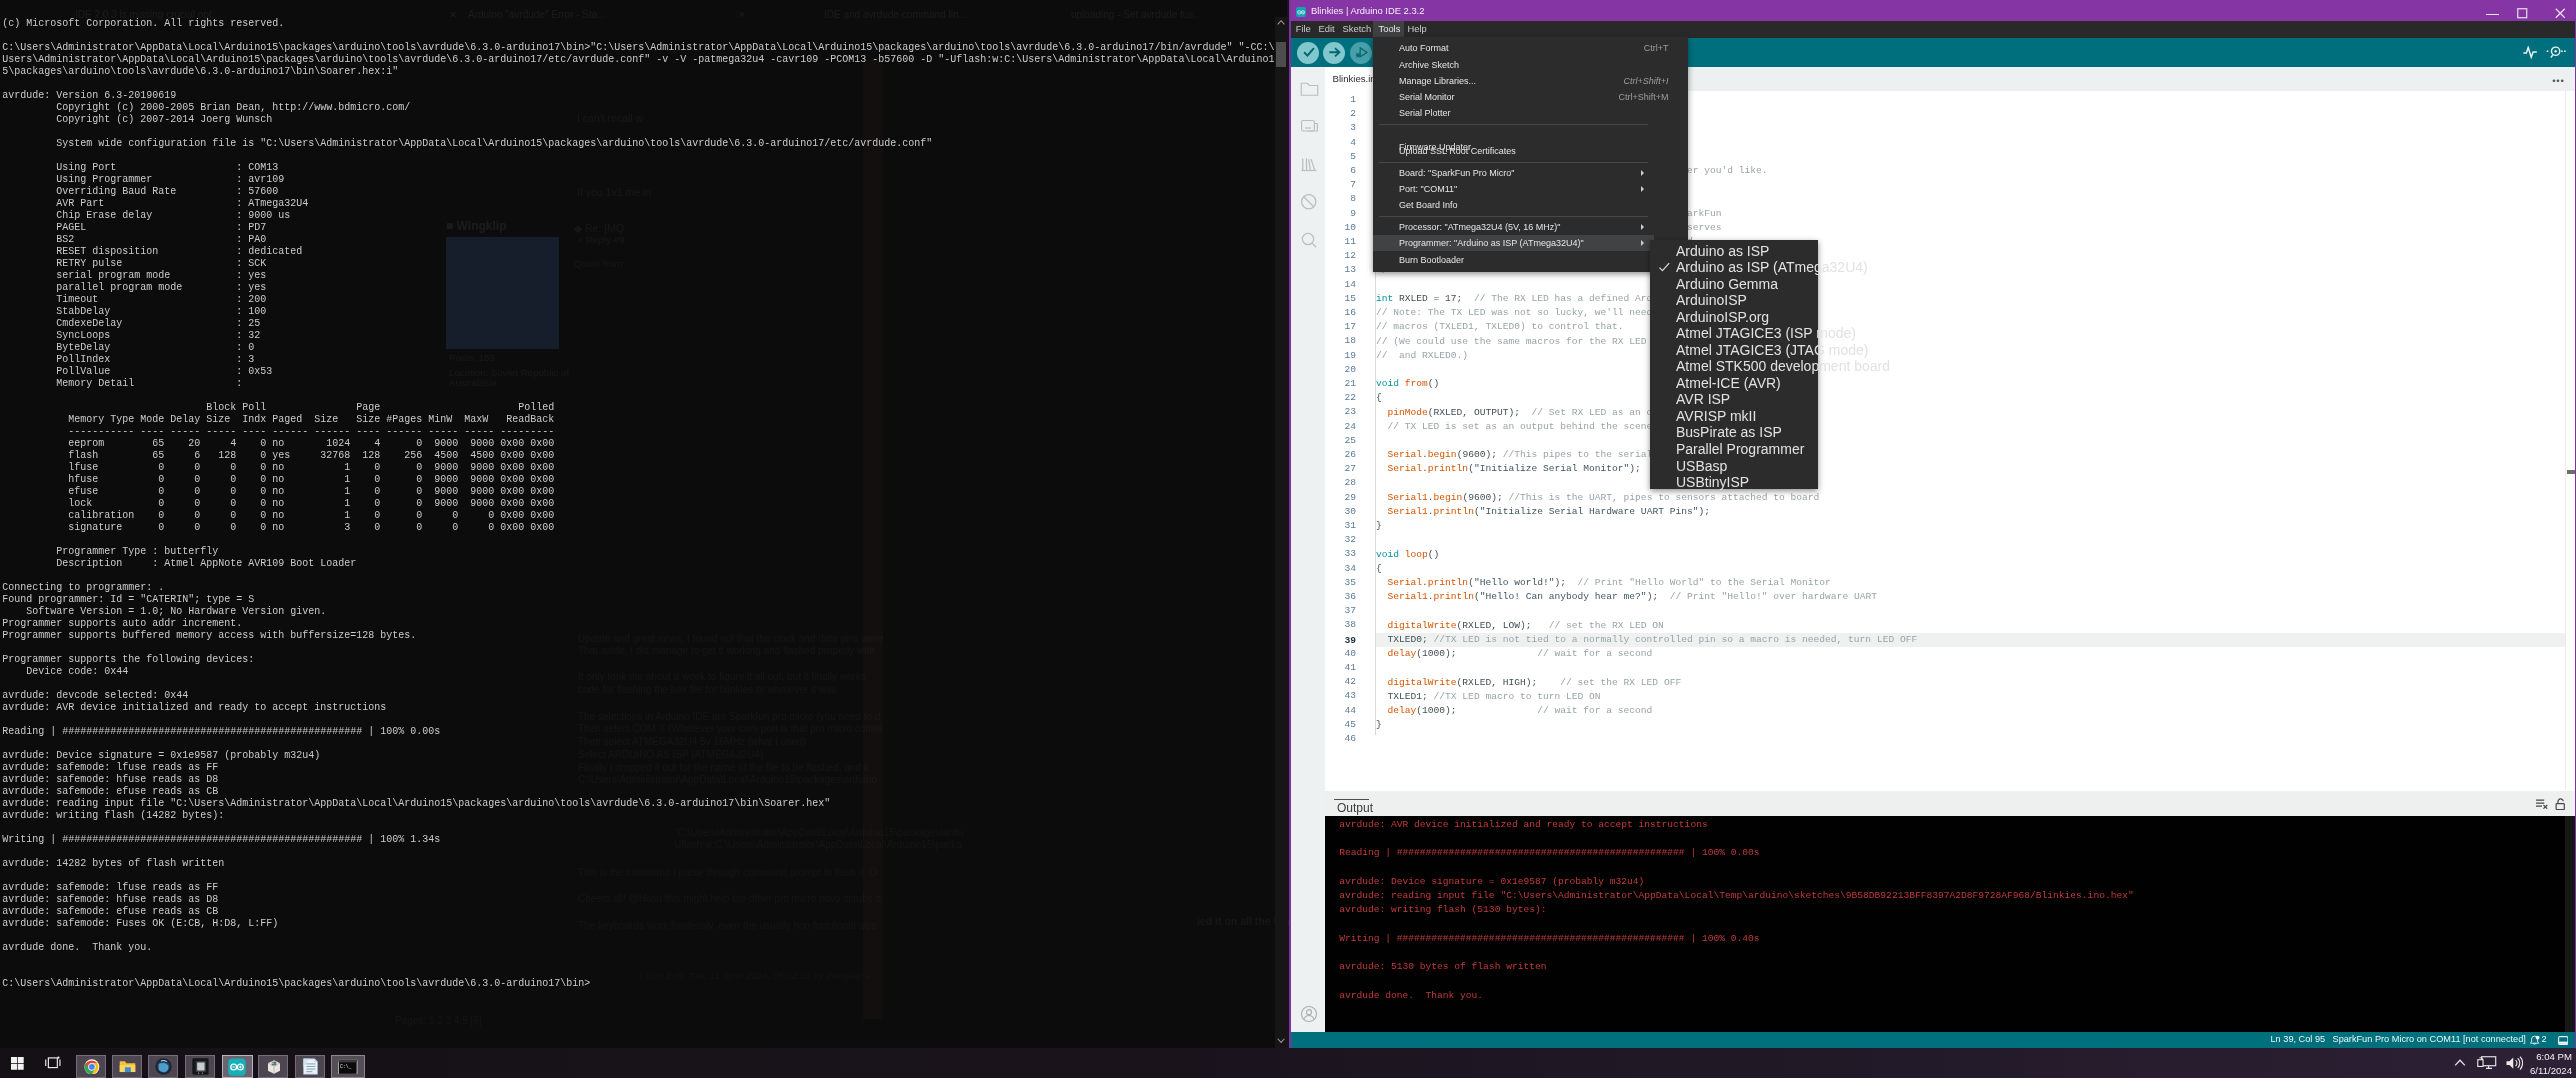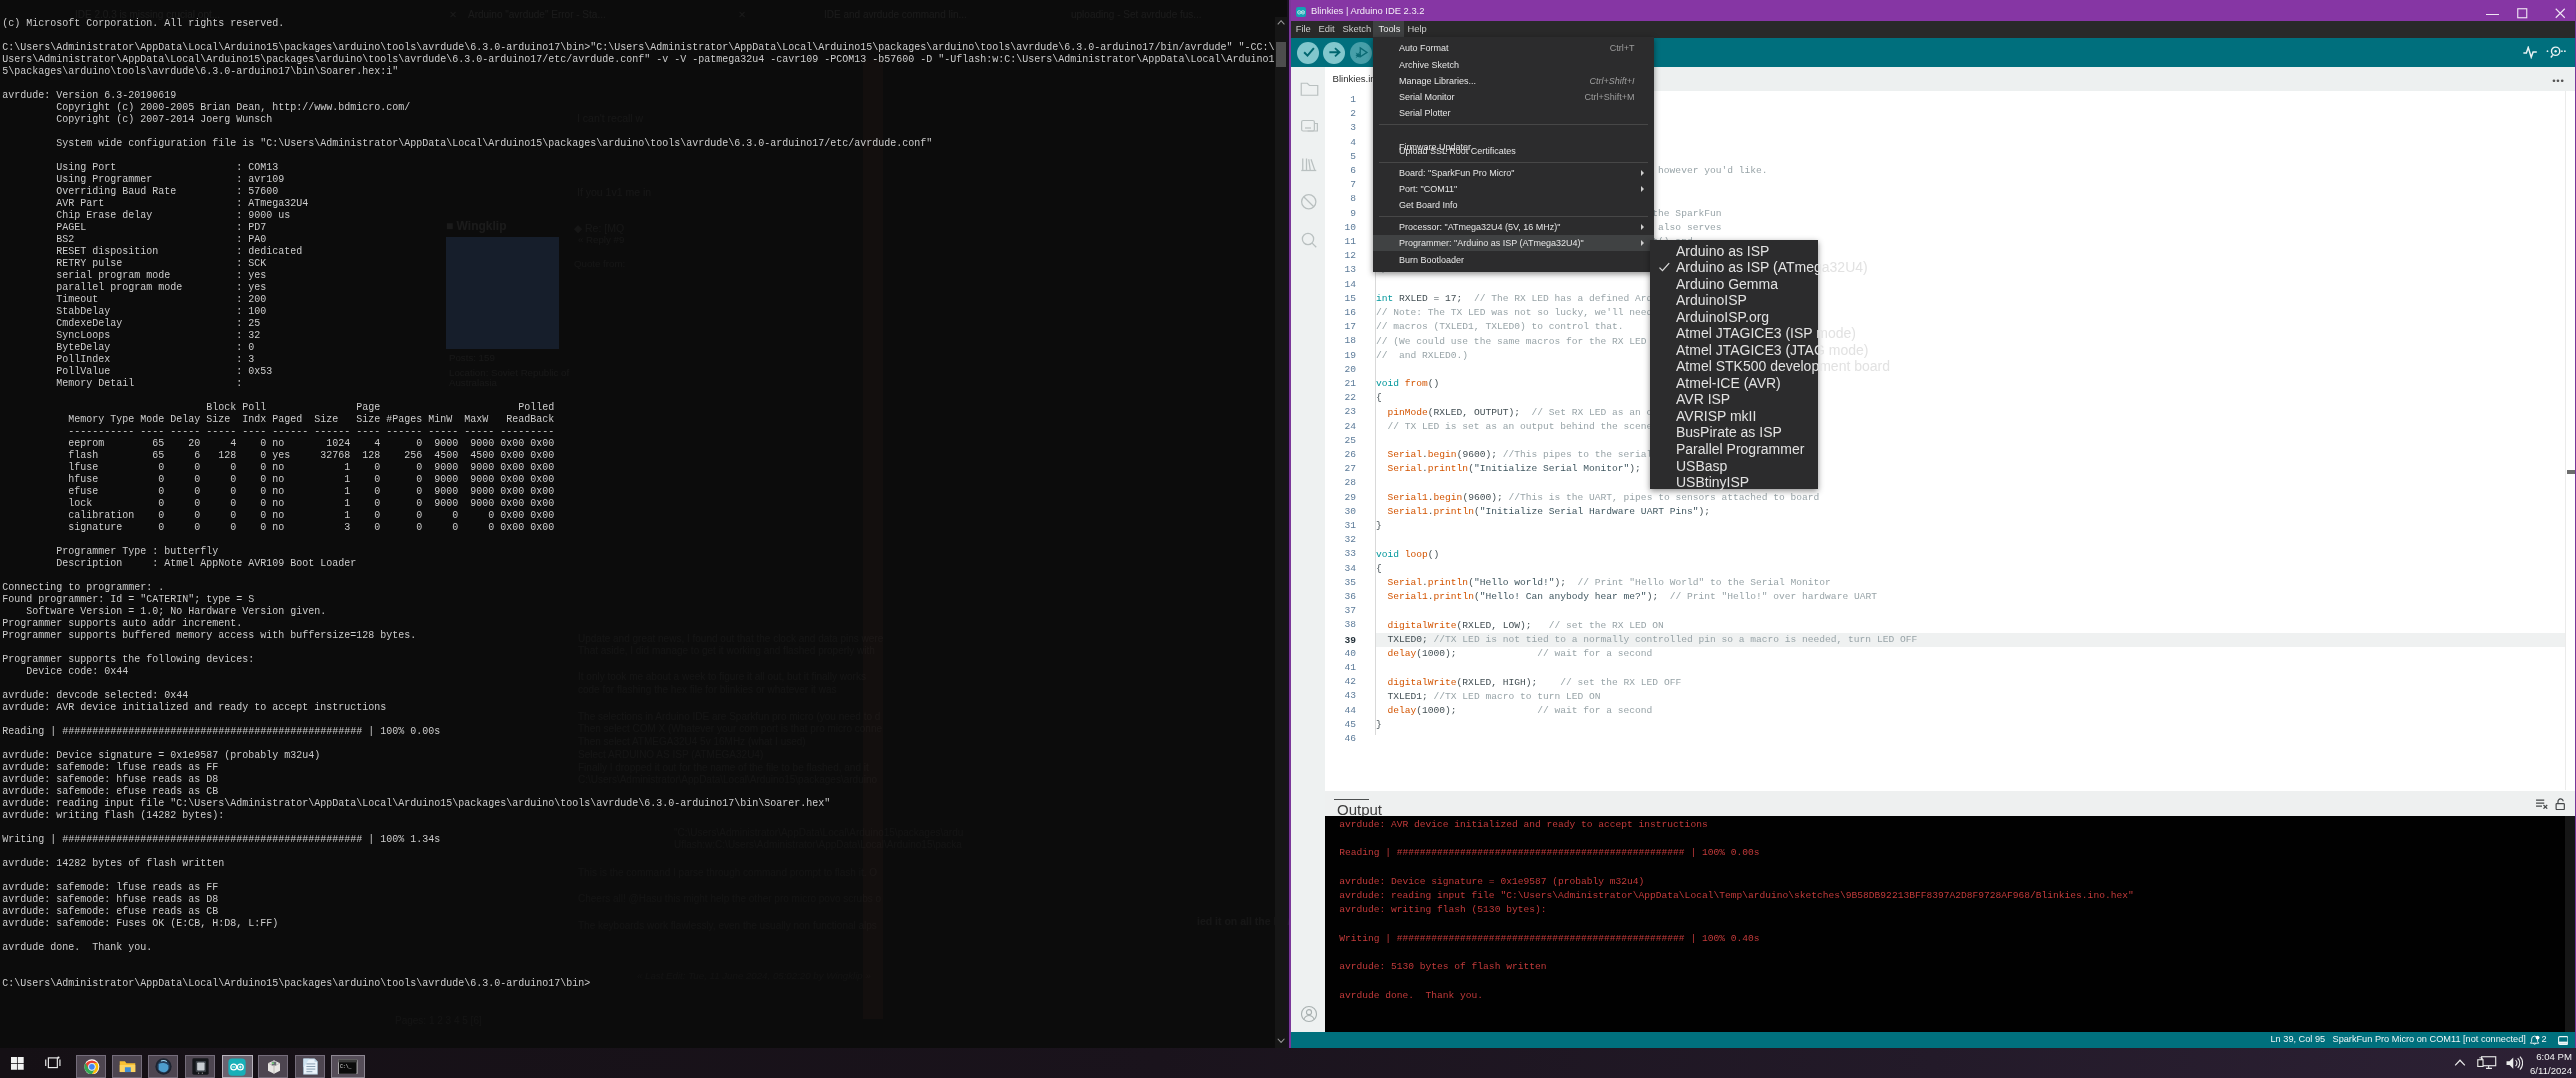--- a/index.html
+++ b/index.html
@@ -30,32 +30,32 @@
 #editor { left:36px; top:91px; width:1250px; height:699px; background:#ffffff; }
 #gutter { left:0px; top:1.9px; width:67px; text-align:right; font:9.6px/14.2px "Liberation Mono",monospace; color:#5c7b99; white-space:pre; }
 #codepre { left:87px; top:2.2px; font:9.6px/14.2px "Liberation Mono",monospace; color:#434f54; white-space:pre; }
 #codepre .kw { color:#00979c;text-align:right; }
 #codepre .fn { color:#d35400; }
 #codepre .cm { color:#98a4a8; }
 #codepre .st { color:#405760; }
 #curline { left:51px; top:542px; width:1189px; height:14.2px; background:#eff1f1; }
 #indent { left:85px; top:1.5px; width:0.7px; height:641px; background:#d9d9d9; }
 #ph { left:36px; top:791px; width:1250px; height:25.5px; background:#eef0f0; }
-#outlbl { left:12px; top:9.7px; color:#3c3c3c; font-size:15px; }
+#outlbl { left:12px; top:9.7px; color:#3c3c3c; font-size:12px; }
 #outtab { left:9px; top:7.5px; width:35px; height:1.9px; background:#4c4f50; }
 #console { left:36px; top:816px; width:1240px; height:216px; background:#010101; }
 #conright { left:1276px; top:816px; width:9.7px; height:216px; background:#161616; }
 #conpre { left:14.2px; top:1.5px; font:9.6px/14.3px "Liberation Mono",monospace; color:#c33b3b; white-space:pre; }
 #status { left:1.5px; top:1032px; width:1286px; height:15.7px; background:#00707d; color:#eef7f8; }
 .stxt { position:absolute; top:0; height:15.7px; line-height:15.7px; font-size:9.2px; }
 #idebot { left:0; top:1048px; width:1287px; height:2.2px; background:#7a3799; }
 #ideleft { left:0; top:0; width:1.5px; height:1050px; background:#7a3799; }
 #ideright { left:1286px; top:0; width:1.5px; height:1050px; background:#7a3799; }
 
-#menu1 { left:84px; top:37px; width:281px; height:235px; background:#2c2c2d; box-shadow:0 2.2px 6px rgba(0,0,0,.45); }
+#menu1 { left:84px; top:37px; width:315px; height:235px; background:#2c2c2d; box-shadow:0 2.2px 6px rgba(0,0,0,.45); }
 .m1i { position:absolute; left:26px; color:#e6e6e6; font-size:9px; white-space:nowrap; }
 .m1a { position:absolute; color:#9d9d9d; font-size:9px; }
 .m1s { position:absolute; left:6px; width:269px; height:0.7px; background:#474747; }
 .arr { position:absolute; width:0; height:0; border-left:3.7px solid #cfcfcf; border-top:3.4px solid transparent; border-bottom:3.4px solid transparent; }
 #m1hl { position:absolute; left:0; width:281px; height:16.3px; background:#404243; }
 #menu2 { left:361px; top:240px; width:168px; height:249px; background:#2c2c2d; box-shadow:0 2.2px 6px rgba(0,0,0,.45); }
 .m2i { position:absolute; left:26px; color:#e2e2e2; font-size:14px; white-space:nowrap; }
 
 #taskbar { left:0; top:1048px; width:2576px; height:30px; background:linear-gradient(90deg,#151015 0%,#1a131c 45%,#231a29 75%,#2d2135 100%); }
 .tkb { position:absolute; top:6.7px; width:30px; height:23px; }

